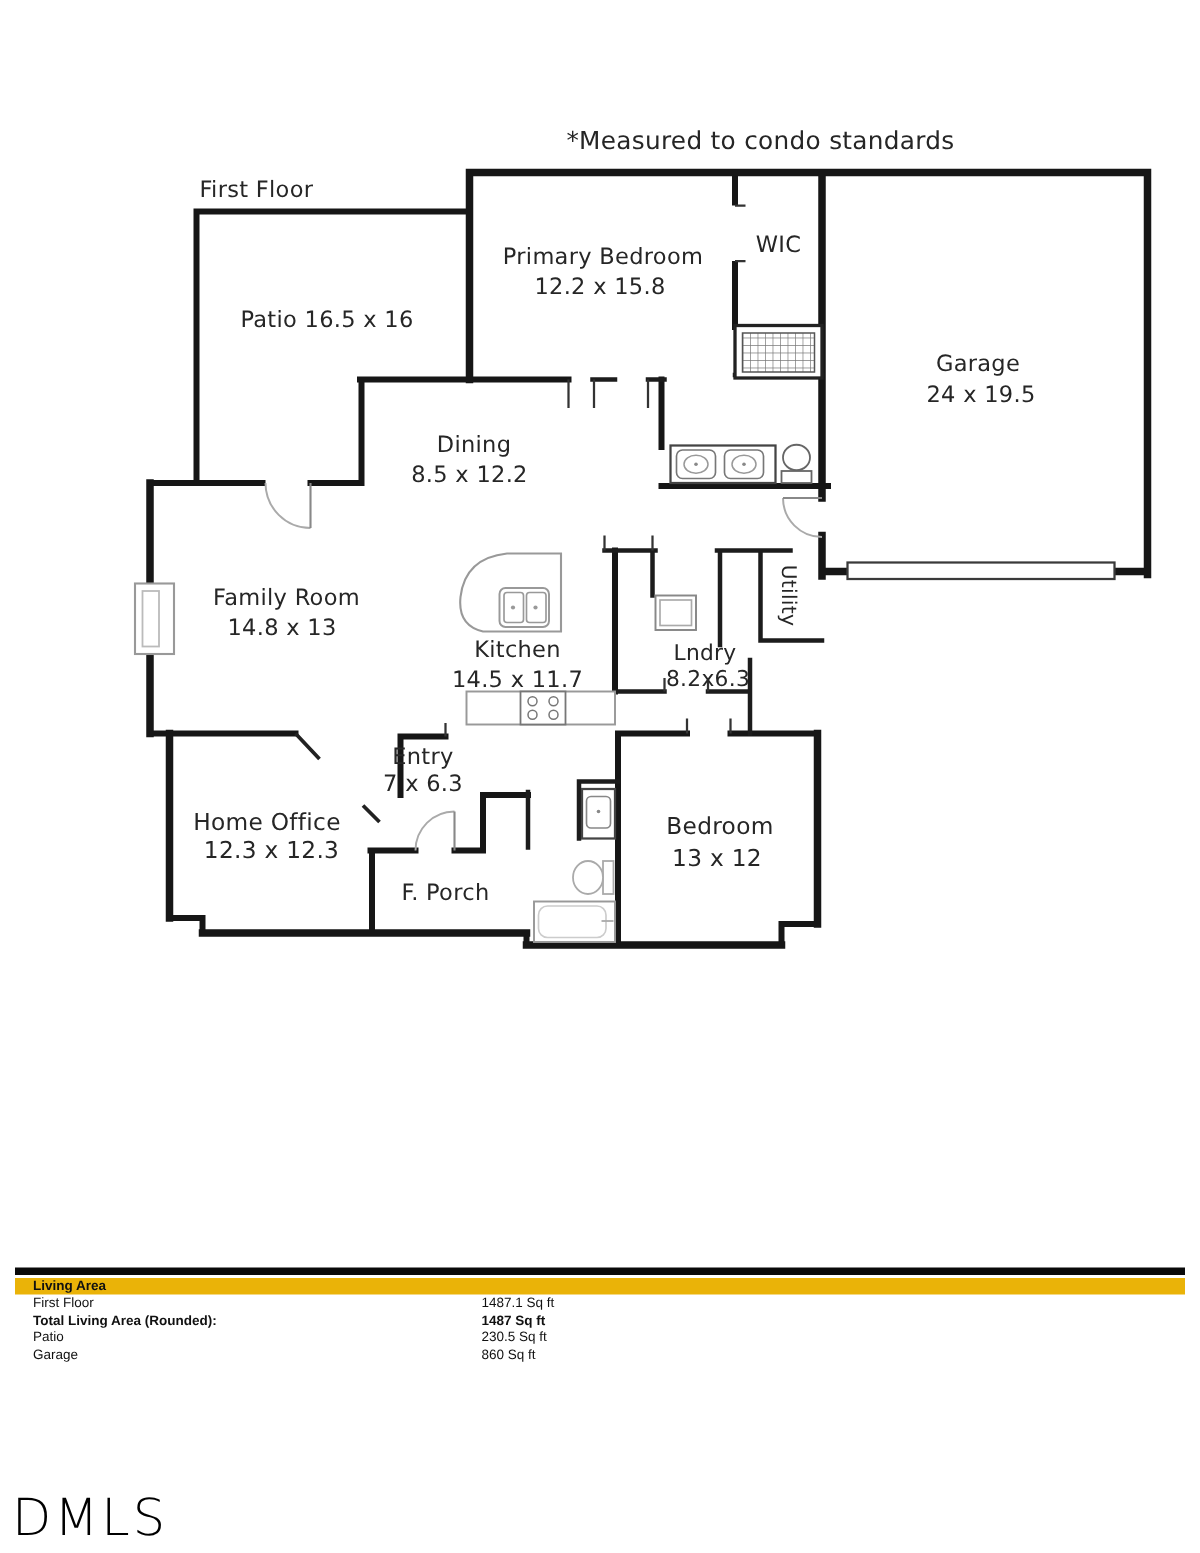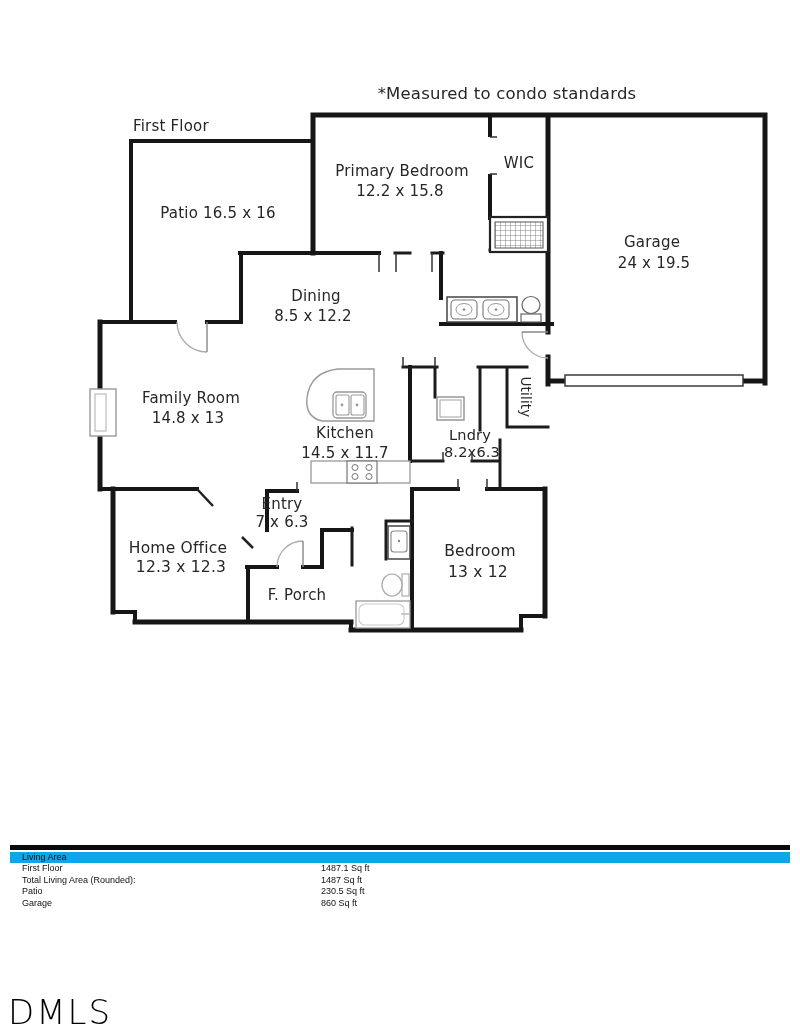--- a/index.html
+++ b/index.html
@@ -7,26 +7,26 @@
         font-family:"DejaVu Sans",sans-serif;color:#262626;}
   svg text{font-family:"DejaVu Sans",sans-serif;fill:#262626;letter-spacing:.2px;}
   .plan{position:absolute;top:0;left:0;}
   
   .summary{position:absolute;left:10px;right:10px;top:843px;
            font-family:"Liberation Sans",sans-serif;font-size:9px;color:#111;}
   .sum-head{position:relative;height:14px;}
   .vendor{position:absolute;left:12px;top:4px;font-size:7px;color:#333;}
   .sum-title{position:absolute;left:338px;top:1px;font-size:10px;font-weight:bold;}
   .sum-rule{height:5px;background:#0a0a0a;margin-top:2px;}
-  .band{height:11px;background:#0ea5e9;font-weight:normal;line-height:11px;
+  .band{height:11px;background:#eab308;font-weight:bold;line-height:11px;
         padding-left:12px;margin-top:2px;font-size:9px;}
   .srow{position:relative;height:11.5px;line-height:11.5px;}
   .srow .lbl{position:absolute;left:12px;}
   .srow .val{position:absolute;left:311px;width:160px;}
-  .bold{font-weight:normal;}
+  .bold{font-weight:bold;}
   
   .watermark{position:absolute;left:8px;top:992px;font-size:34px;font-weight:300;
              letter-spacing:2px;color:#000000;font-family:"DejaVu Sans",sans-serif;}
 </style>
 </head>
 <body>
 
 <div class="page">
 
   <svg class="plan" width="800" height="660" viewBox="0 0 800 660">

